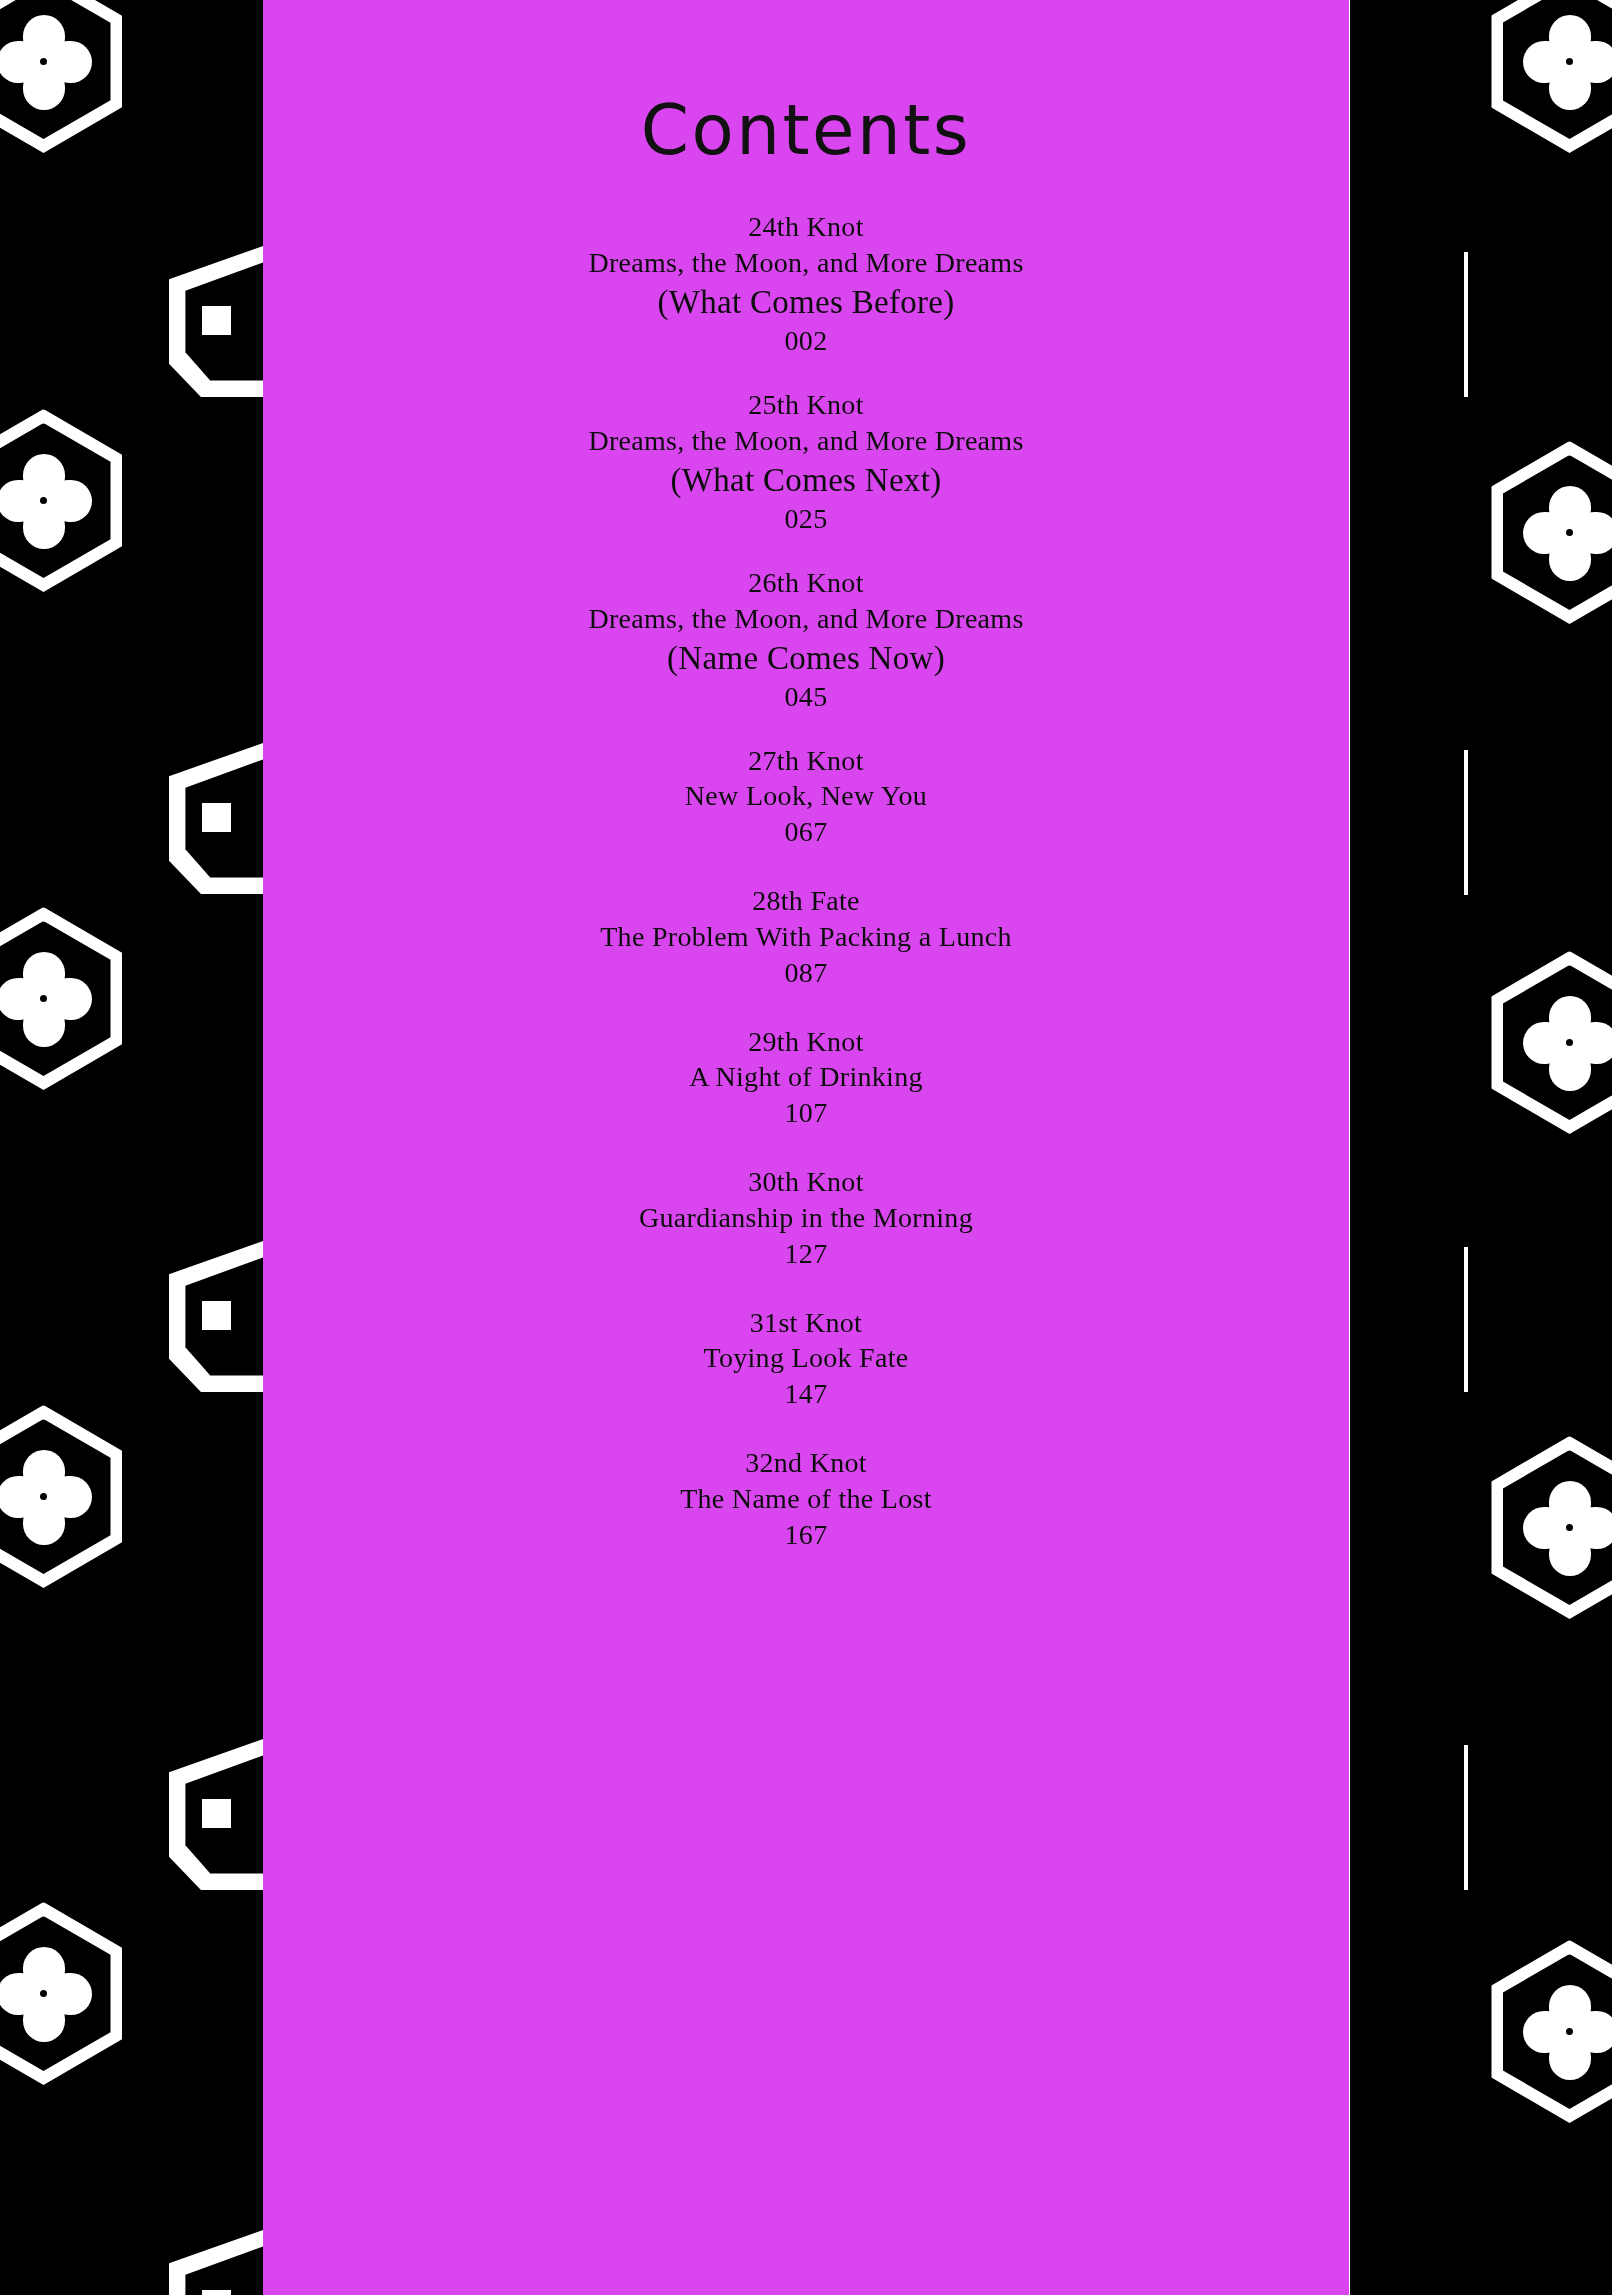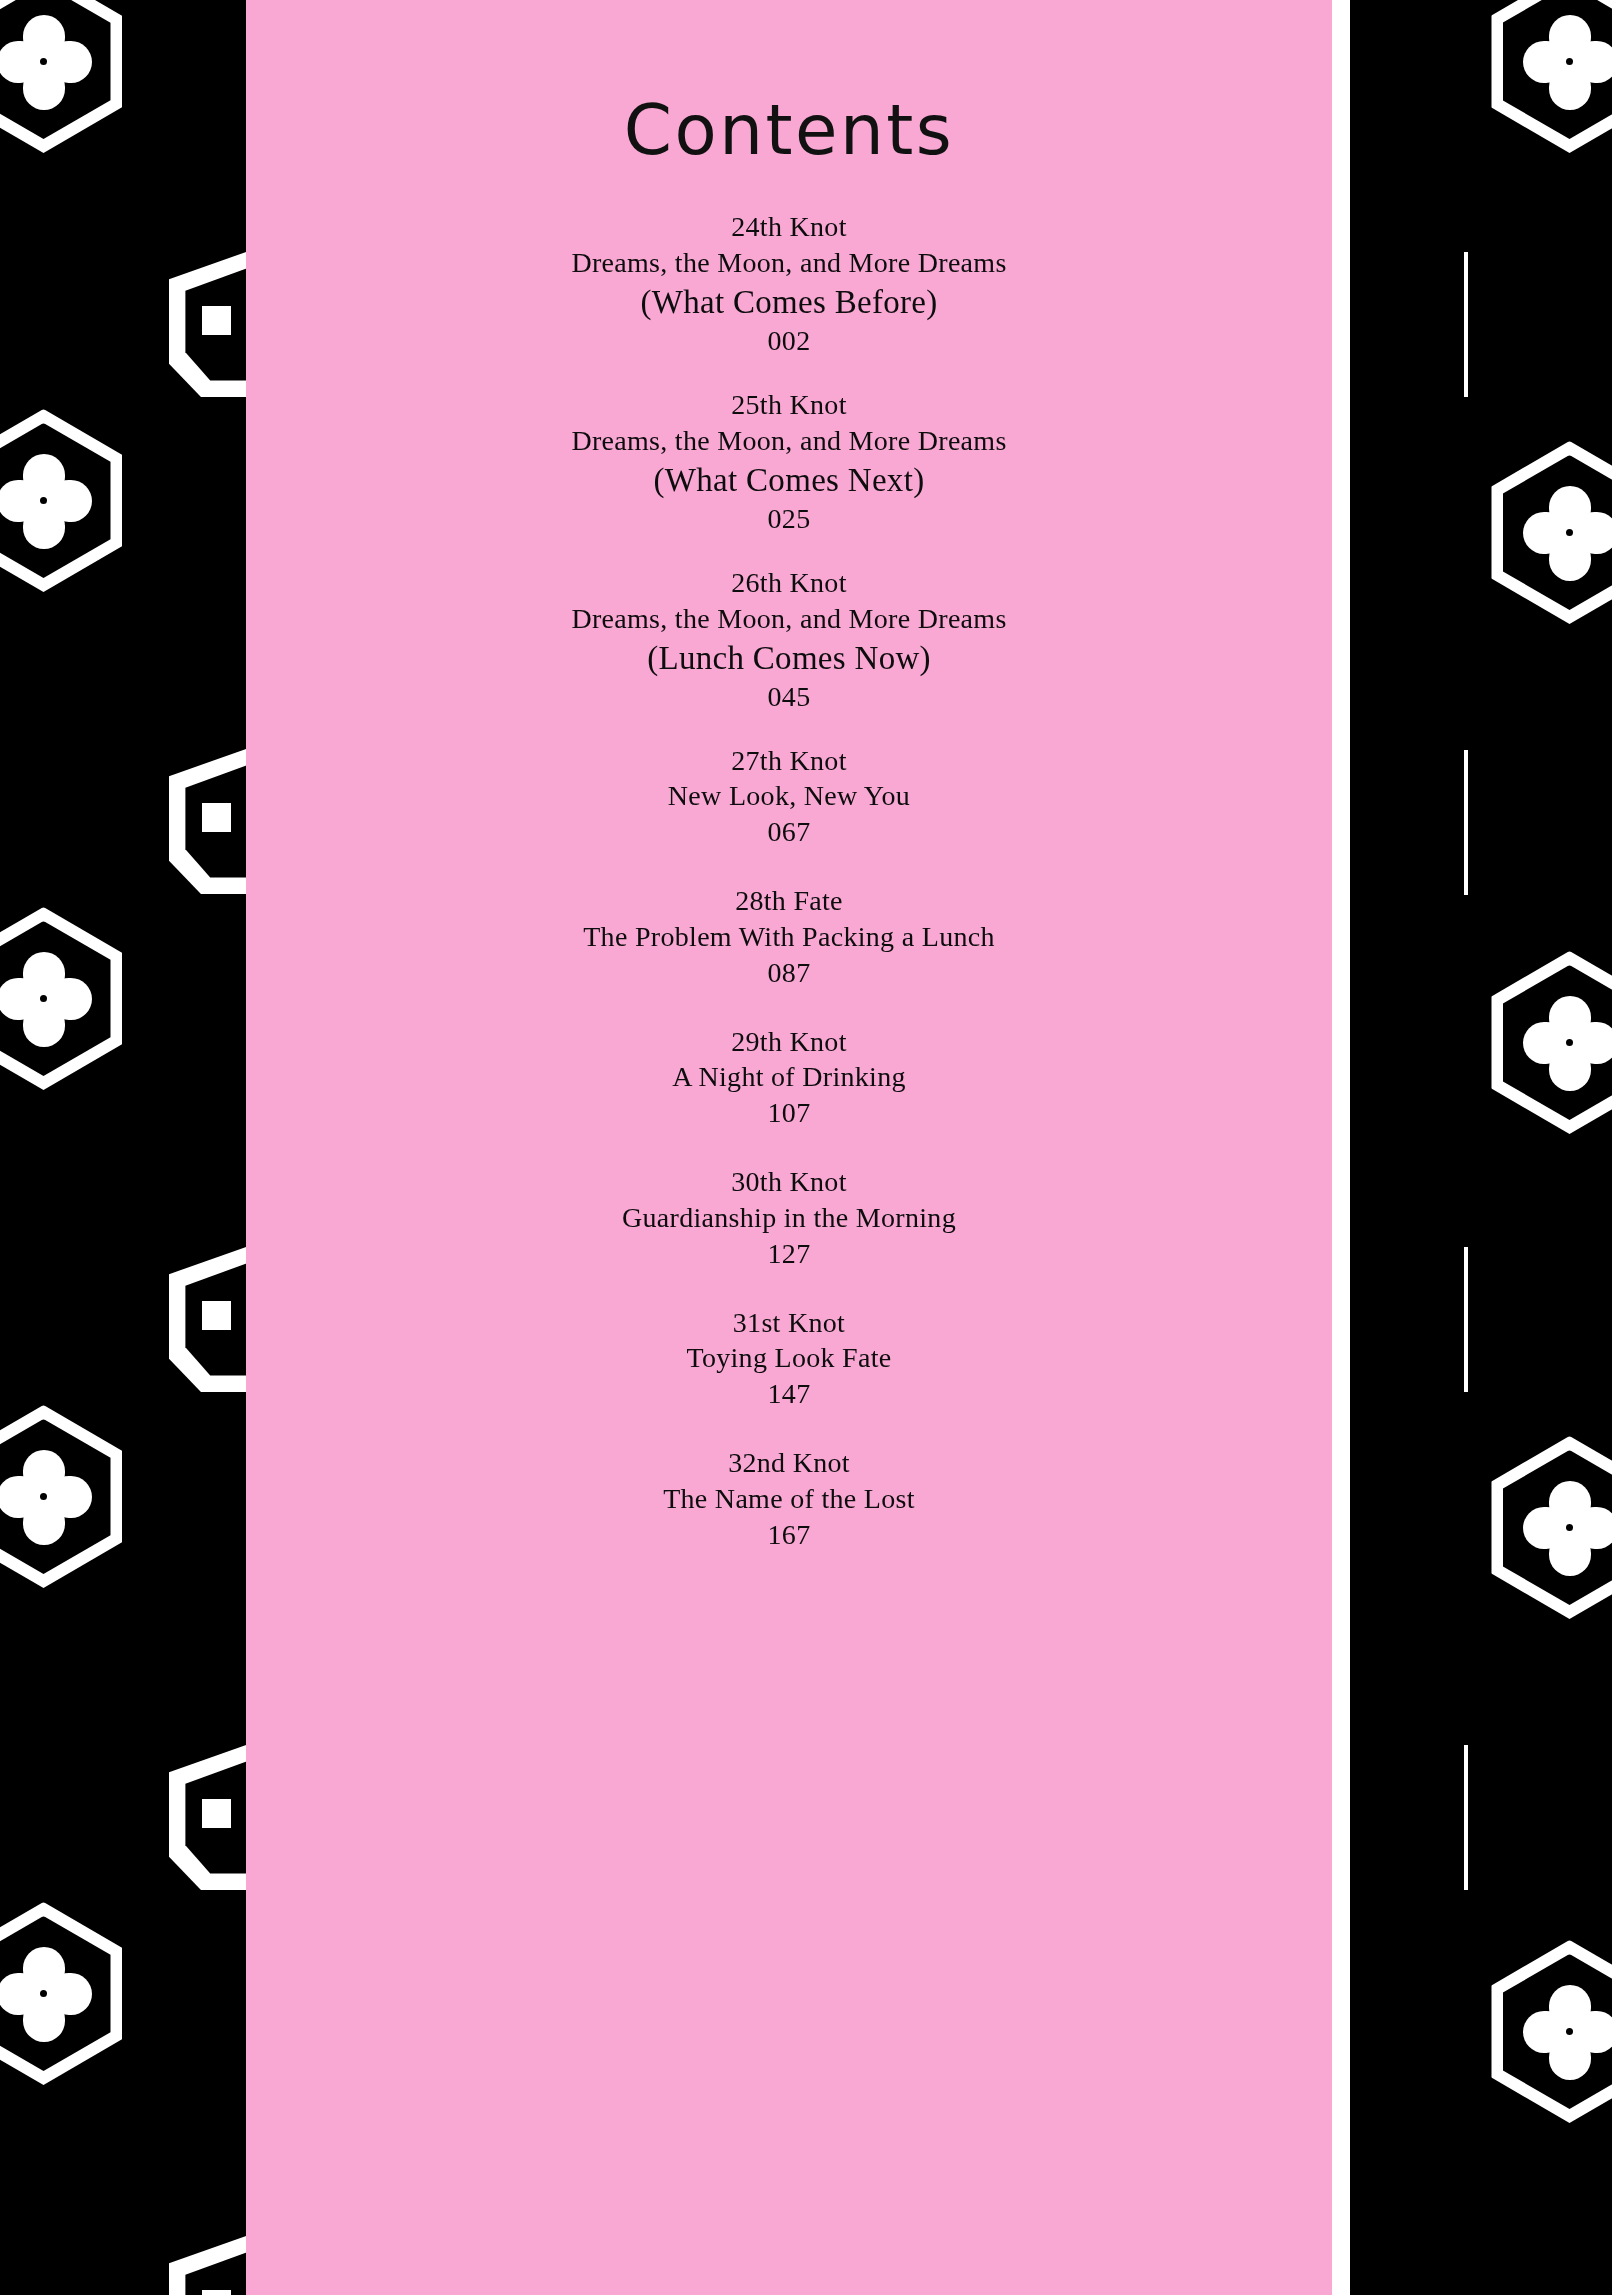--- a/index.html
+++ b/index.html
@@ -111,25 +111,25 @@
   
   .rule-left, .rule-right {
     position: absolute;
     width: 4.4px;
     background: #ffffff;
   }
 
   
   .page {
     position: absolute;
-    left: 246px;
+    left: 263px;
     top: 0;
     width: 1086px;
     height: 2295px;
-    background: #f9a8d4;
+    background: #d946ef;
   }
   .page-inner {
     position: absolute;
     left: 0; right: 0; top: 0;
     padding: 0 76px;
     box-sizing: border-box;
     text-align: center;
   }
 
   .contents-title {
@@ -346,21 +346,21 @@
     <div class="entry tight">
       <div class="entry-knot">25th Knot</div>
       <div class="entry-title">Dreams, the Moon, and More Dreams</div>
       <div class="entry-sub">(What Comes Next)</div>
       <div class="entry-page">025</div>
     </div>
 
     <div class="entry tight">
       <div class="entry-knot">26th Knot</div>
       <div class="entry-title">Dreams, the Moon, and More Dreams</div>
-      <div class="entry-sub">(Lunch Comes Now)</div>
+      <div class="entry-sub">(Name Comes Now)</div>
       <div class="entry-page">045</div>
     </div>
 
     <div class="entry">
       <div class="entry-knot">27th Knot</div>
       <div class="entry-title">New Look, New You</div>
       <div class="entry-page">067</div>
     </div>
 
     <div class="entry">

